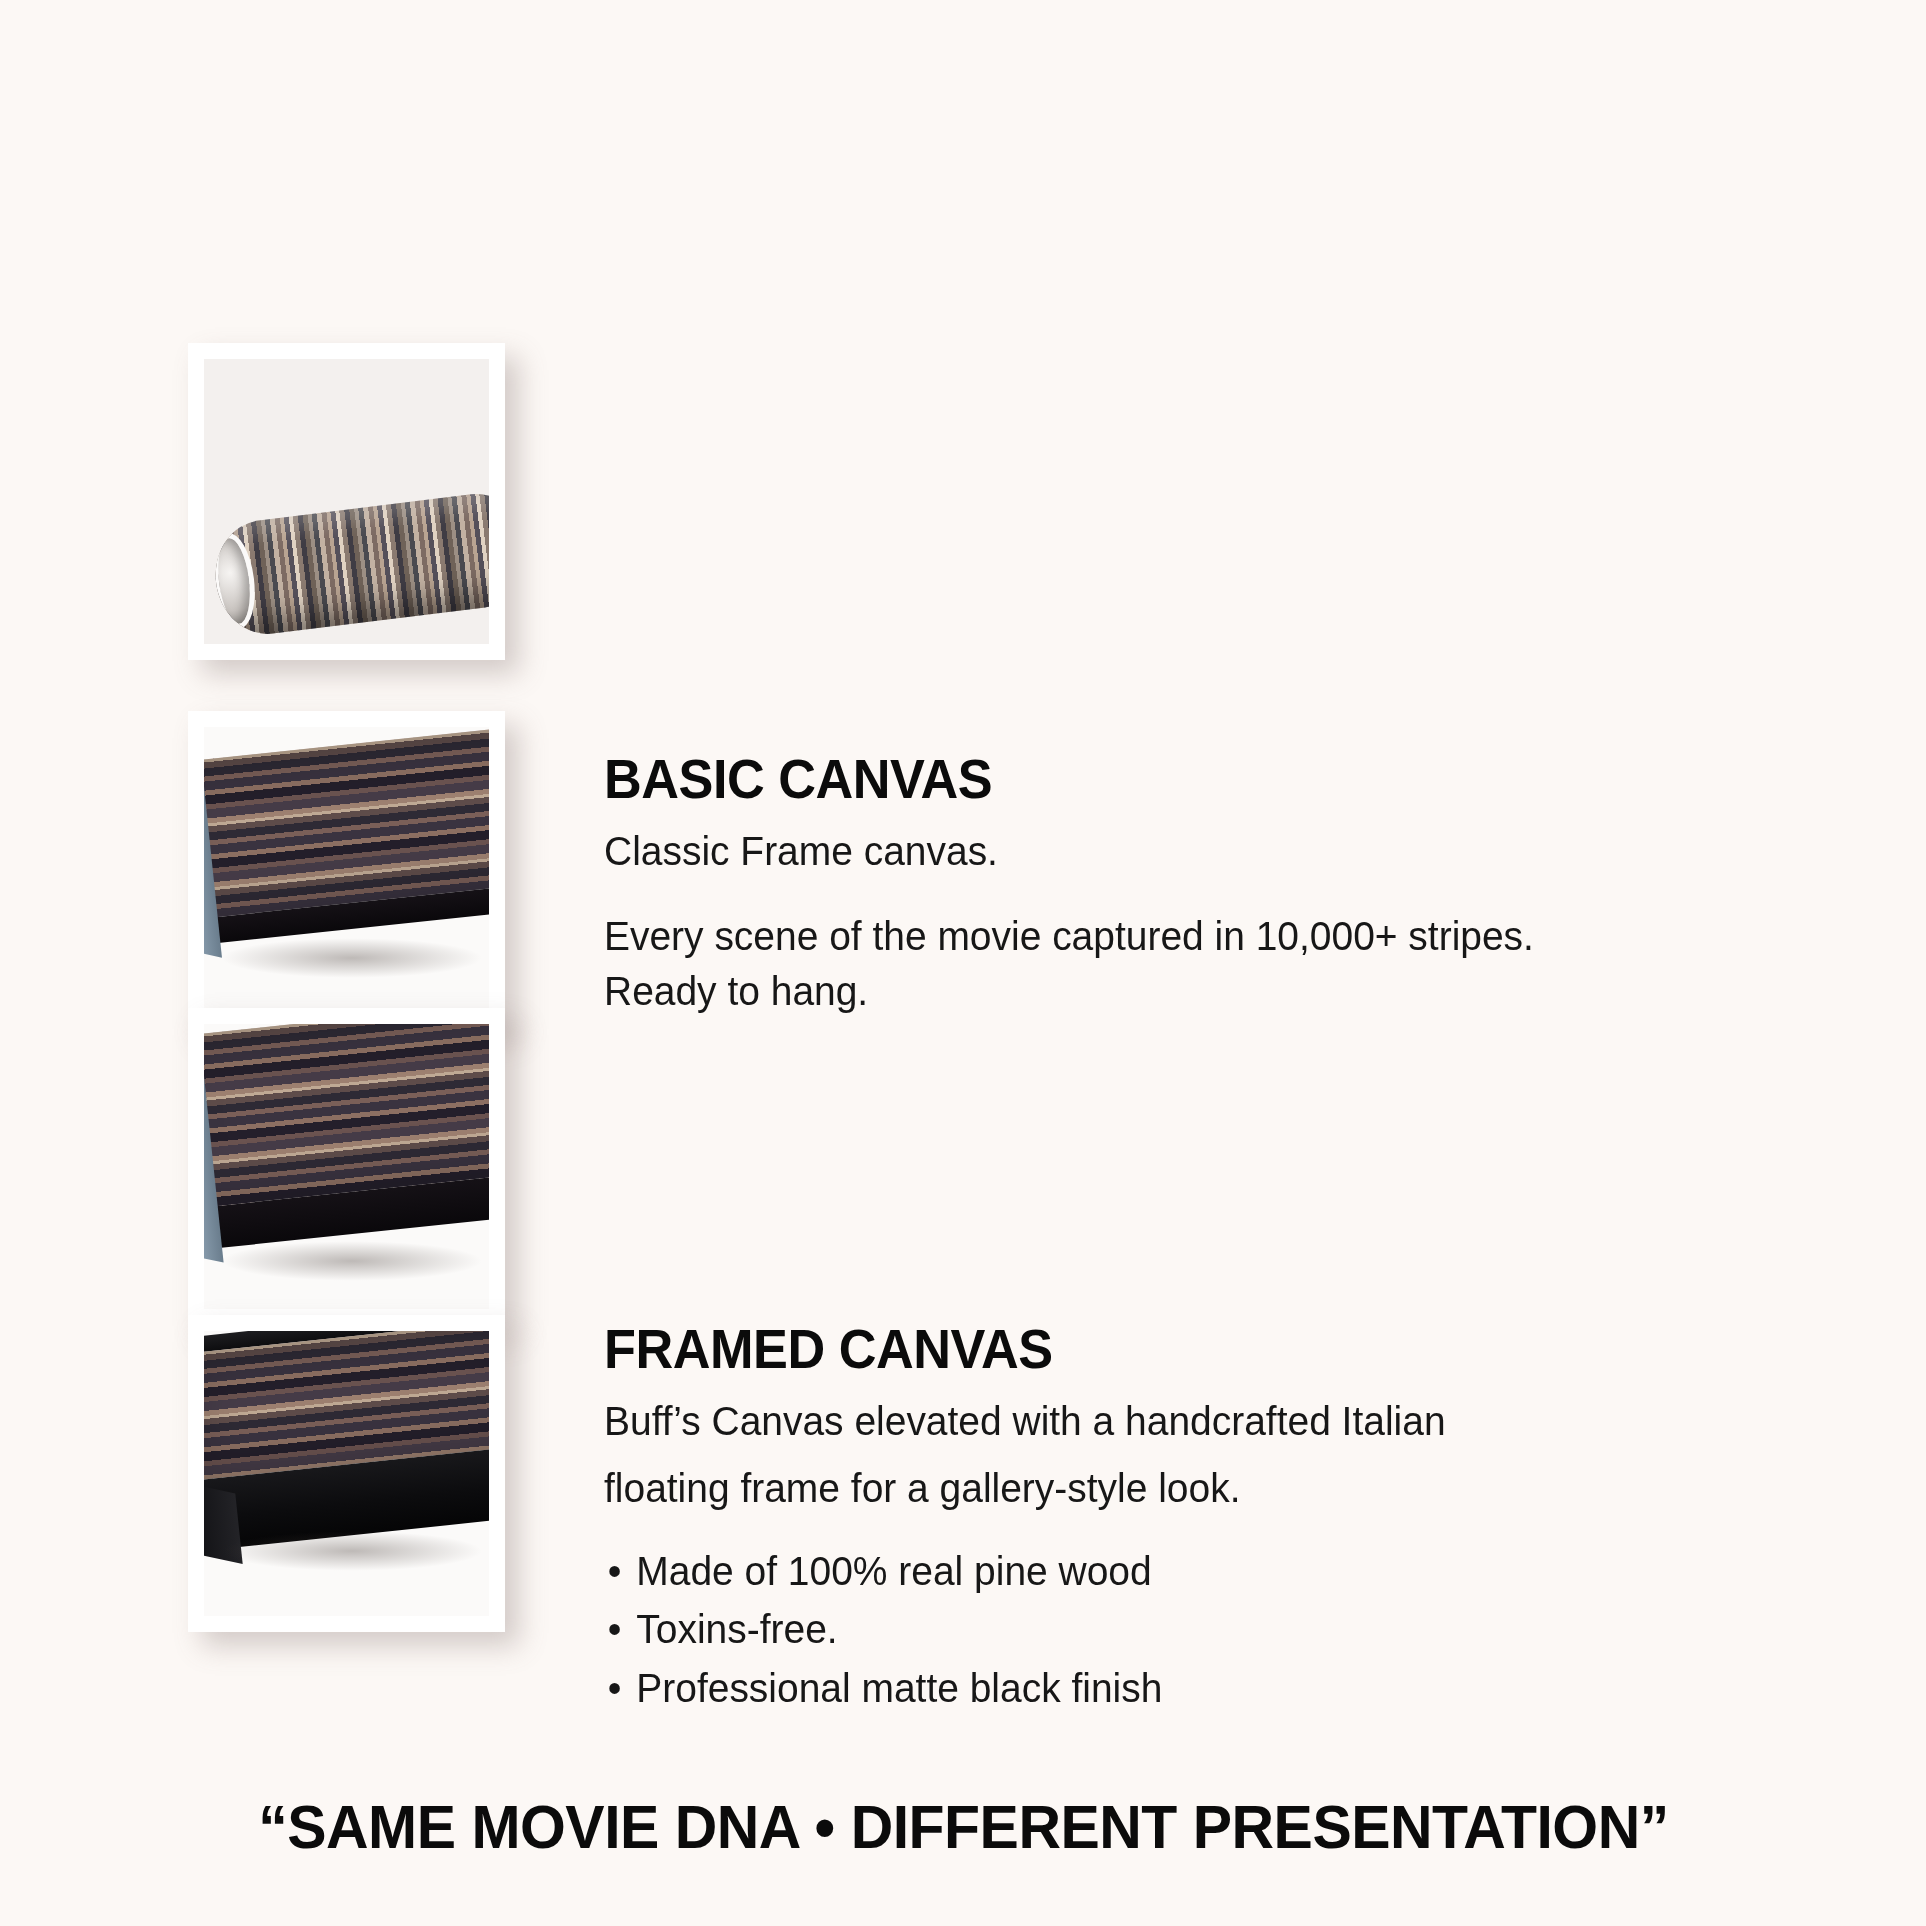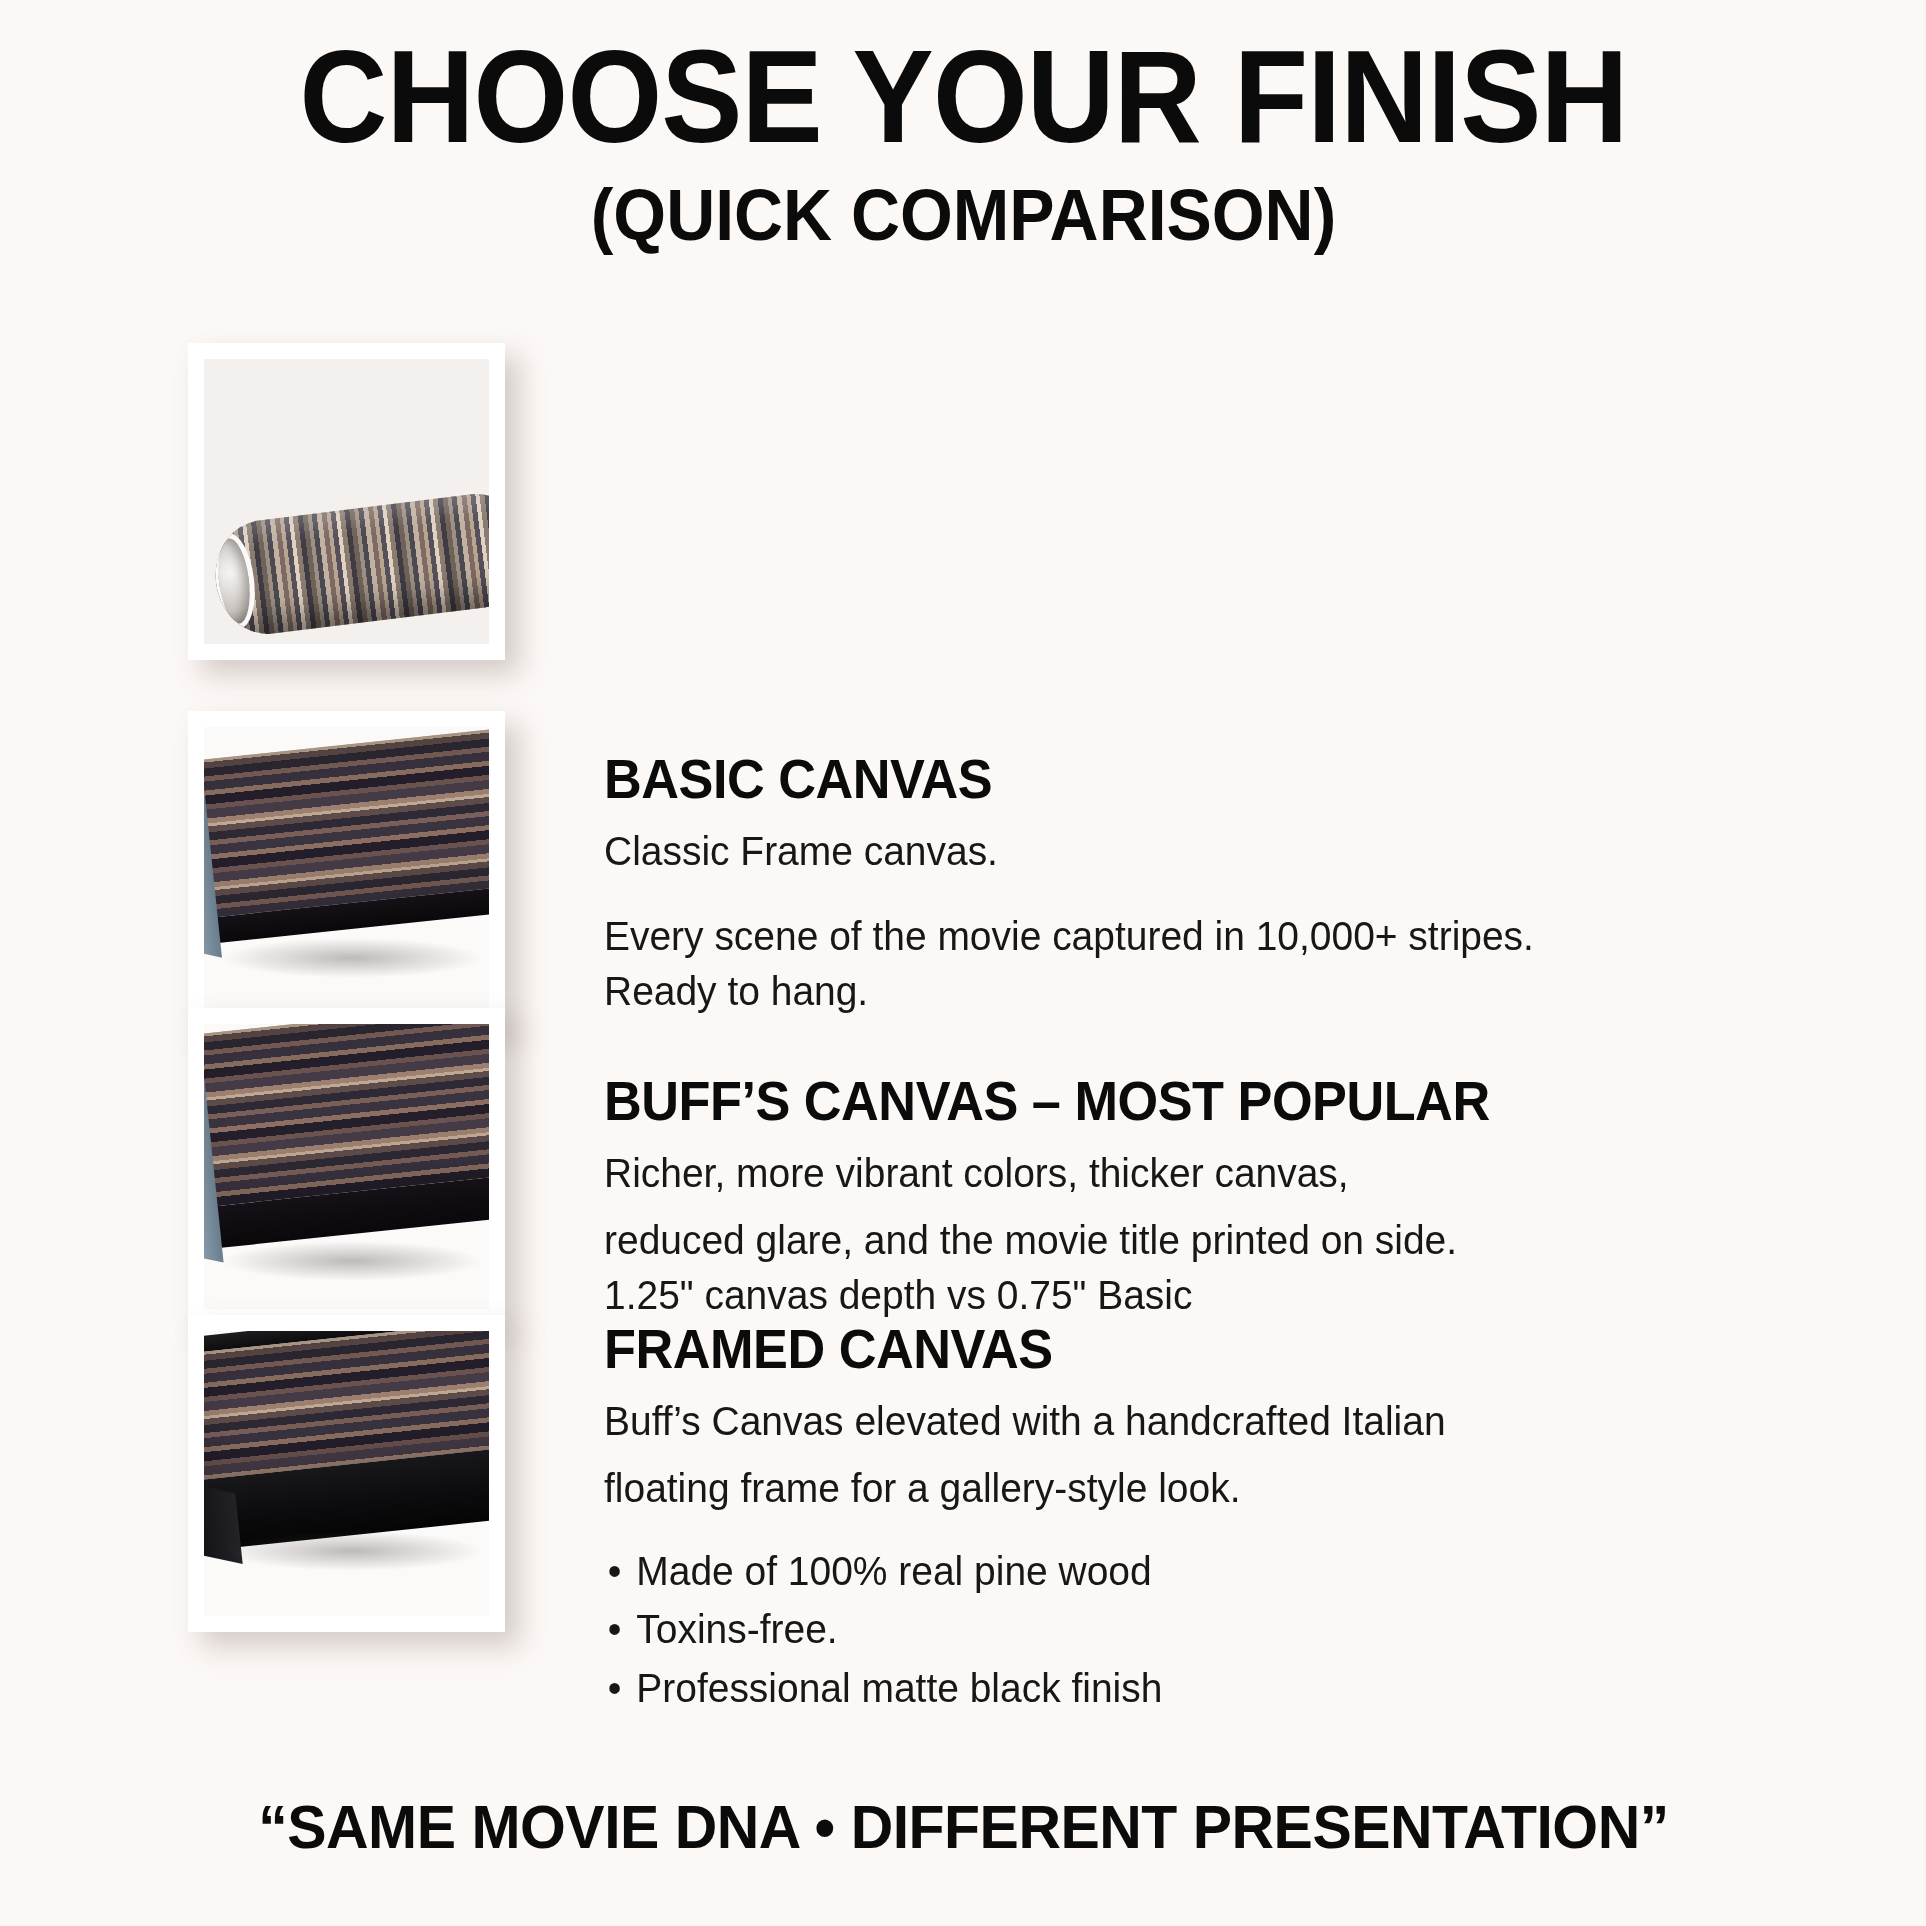--- a/index.html
+++ b/index.html
@@ -249,24 +249,20 @@
     color:#0B0B0B;
     letter-spacing:-0.5px;
     transform:scaleX(0.95);
   }
 </style>
 </head>
 <body>
 
 <div class="page">
 
-  <div class="header">
-    <div class="title">CHOOSE YOUR FINISH</div>
-    <div class="subtitle">(QUICK COMPARISON)</div>
-  </div>
 
   <div class="rows">
 
     <div class="row row-1">
       <div class="thumb-wrap">
         <div class="thumb">
           <div class="thumb-inner">
             <div class="poster-bg"></div>
             <div class="tube">
               <div class="tube-cap"></div>
@@ -305,28 +301,20 @@
         <div class="thumb">
           <div class="thumb-inner">
             <div class="canvas-bg"></div>
             <div class="slab" style="top:-2%;">
               <div class="face" style="height:173px;"></div>
               <div class="edge" style="height:42px;"></div>
               <div class="side"></div>
             </div>
             <div class="slab-shadow" style="top:76%;"></div>
           </div>
-        </div>
-      </div>
-      <div class="text-col">
-        <div class="item-title">BUFF’S CANVAS – MOST POPULAR</div>
-        <div class="item-sub">Richer, more vibrant colors, thicker canvas,</div>
-        <div class="item-body tight">
-          <div>reduced glare, and the movie title printed on side.</div>
-          <div>1.25" canvas depth vs 0.75" Basic</div>
         </div>
       </div>
     </div>
 
     <div class="row row-4">
       <div class="thumb-wrap">
         <div class="thumb">
           <div class="thumb-inner">
             <div class="canvas-bg"></div>
             <div class="framed-outer" style="top:-4%;">

